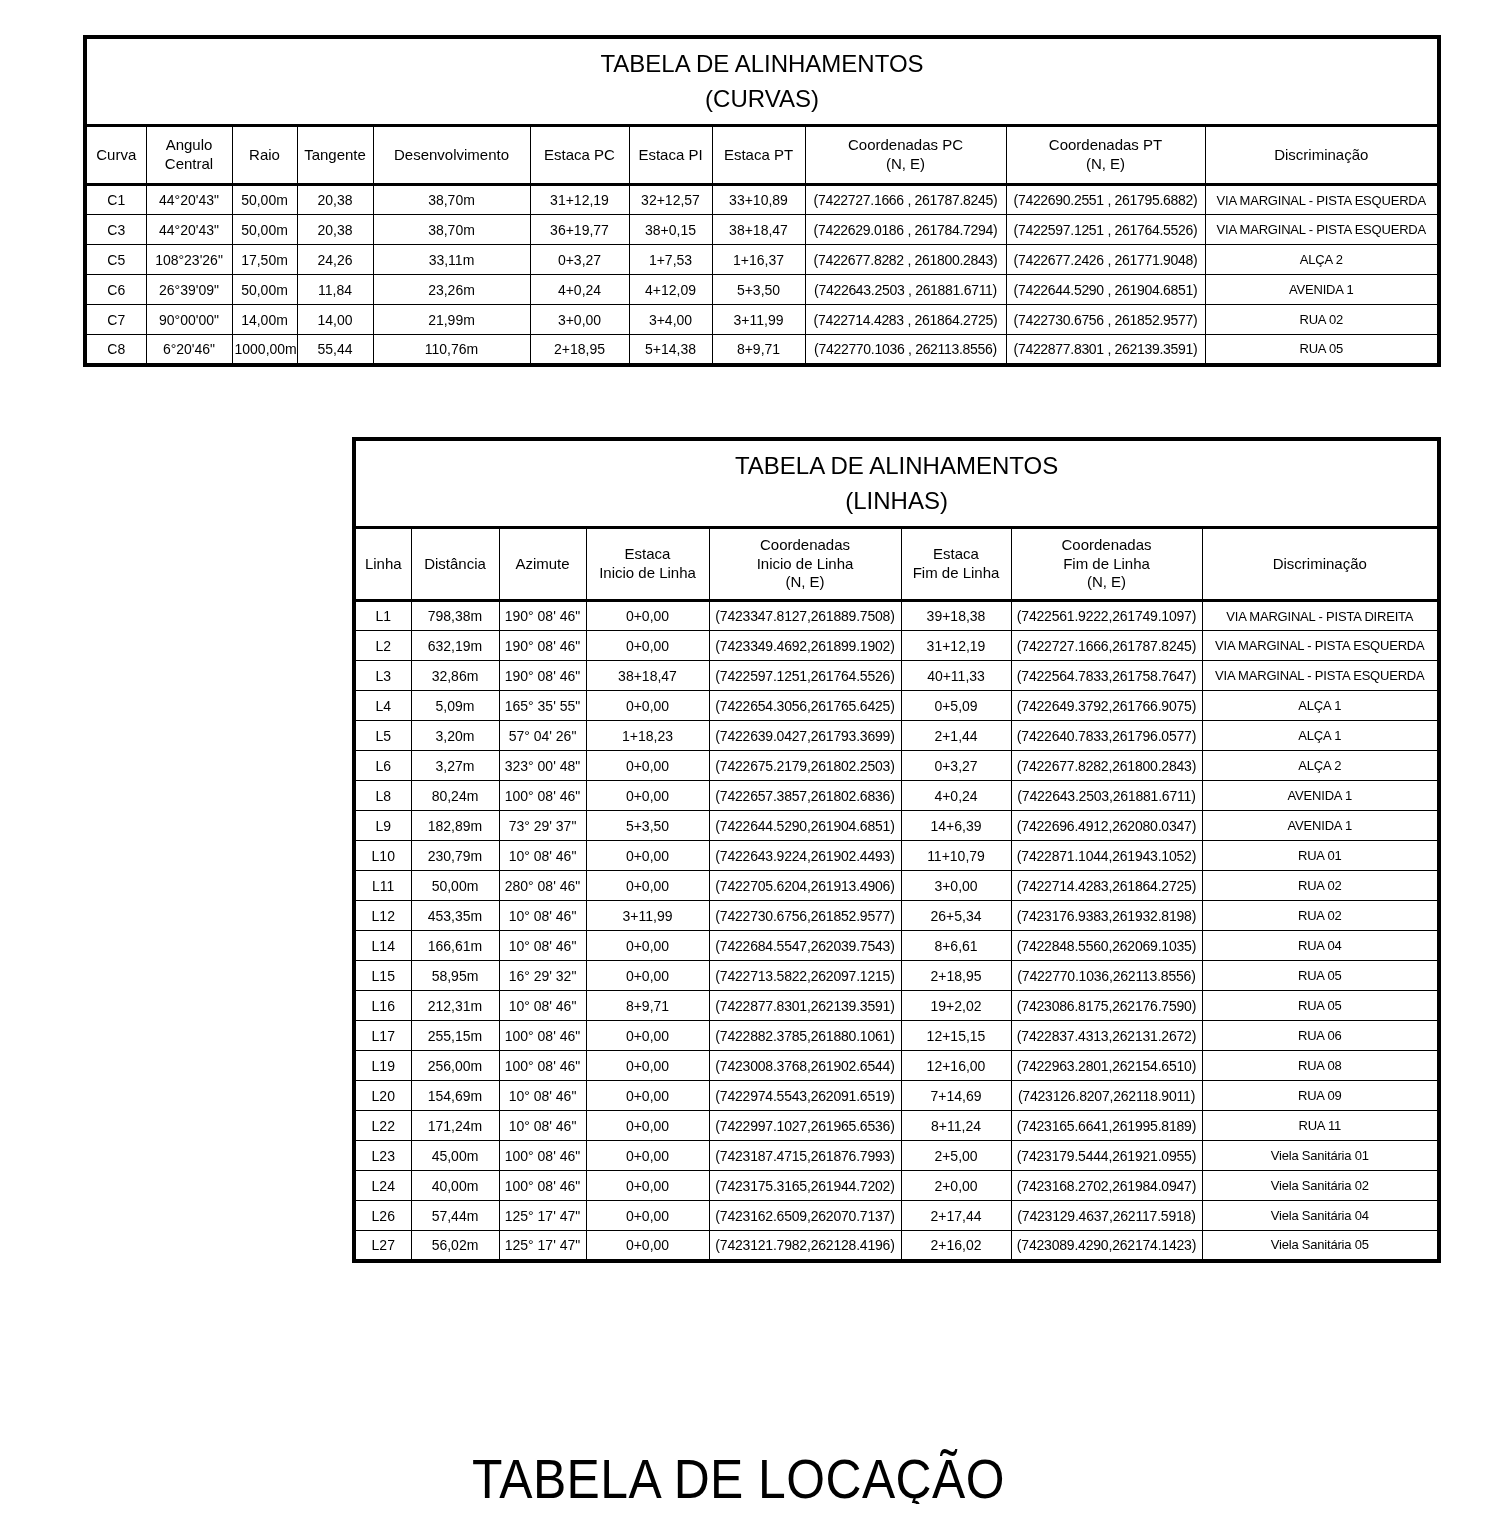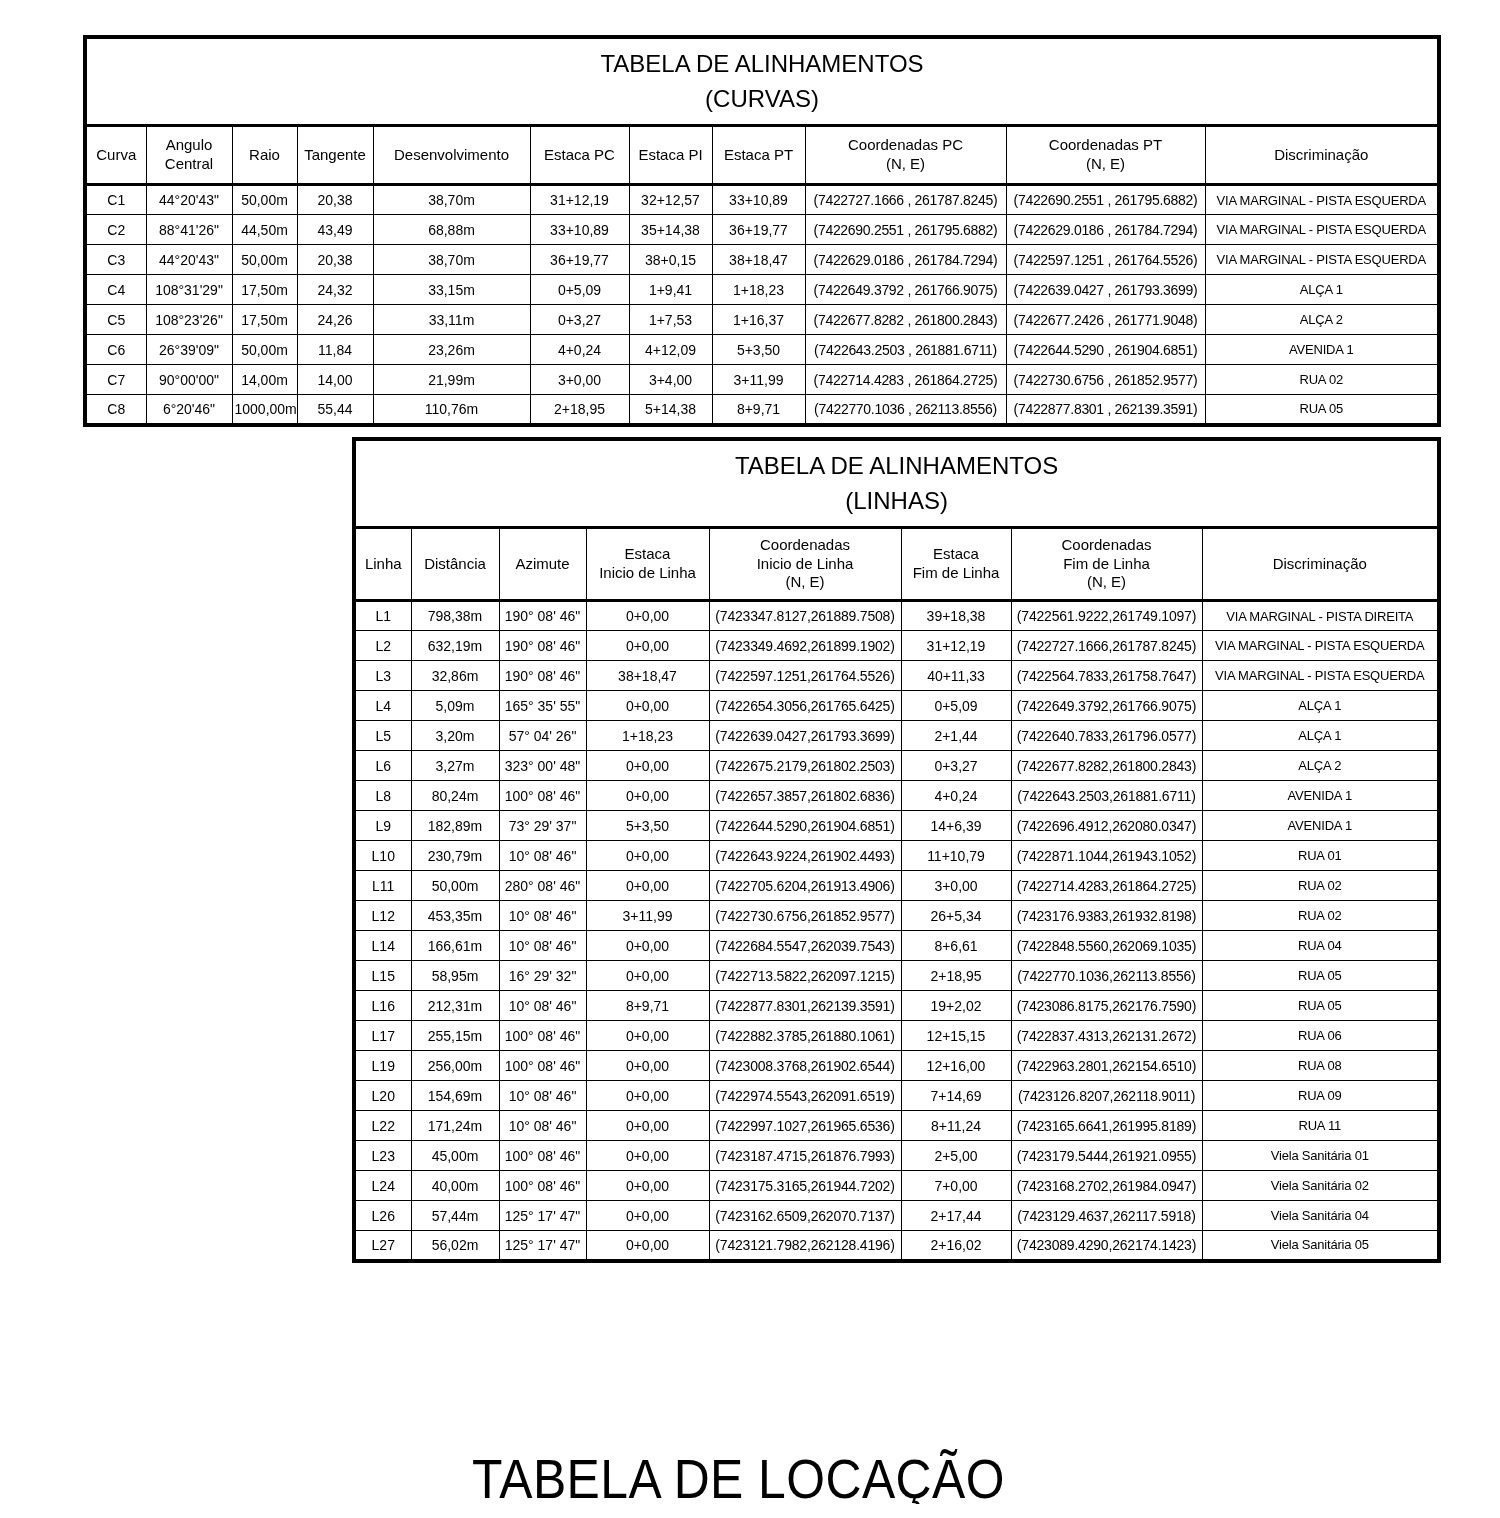--- a/index.html
+++ b/index.html
@@ -106,57 +106,31 @@
           <td>20,38</td>
           <td>38,70m</td>
           <td>31+12,19</td>
           <td>32+12,57</td>
           <td>33+10,89</td>
           <td>(7422727.1666 , 261787.8245)</td>
           <td>(7422690.2551 , 261795.6882)</td>
           <td>VIA MARGINAL - PISTA ESQUERDA</td>
         </tr>
         <tr>
-          <td>C2</td>
-          <td>88°41'26"</td>
-          <td>44,50m</td>
-          <td>43,49</td>
-          <td>68,88m</td>
-          <td>33+10,89</td>
-          <td>35+14,38</td>
-          <td>36+19,77</td>
-          <td>(7422690.2551 , 261795.6882)</td>
-          <td>(7422629.0186 , 261784.7294)</td>
-          <td>VIA MARGINAL - PISTA ESQUERDA</td>
-        </tr>
-        <tr>
           <td>C3</td>
           <td>44°20'43"</td>
           <td>50,00m</td>
           <td>20,38</td>
           <td>38,70m</td>
           <td>36+19,77</td>
           <td>38+0,15</td>
           <td>38+18,47</td>
           <td>(7422629.0186 , 261784.7294)</td>
           <td>(7422597.1251 , 261764.5526)</td>
           <td>VIA MARGINAL - PISTA ESQUERDA</td>
-        </tr>
-        <tr>
-          <td>C4</td>
-          <td>108°31'29"</td>
-          <td>17,50m</td>
-          <td>24,32</td>
-          <td>33,15m</td>
-          <td>0+5,09</td>
-          <td>1+9,41</td>
-          <td>1+18,23</td>
-          <td>(7422649.3792 , 261766.9075)</td>
-          <td>(7422639.0427 , 261793.3699)</td>
-          <td>ALÇA 1</td>
         </tr>
         <tr>
           <td>C5</td>
           <td>108°23'26"</td>
           <td>17,50m</td>
           <td>24,26</td>
           <td>33,11m</td>
           <td>0+3,27</td>
           <td>1+7,53</td>
           <td>1+16,37</td>
@@ -429,21 +403,21 @@
           <td>2+5,00</td>
           <td>(7423179.5444,261921.0955)</td>
           <td>Viela Sanitária 01</td>
         </tr>
         <tr>
           <td>L24</td>
           <td>40,00m</td>
           <td>100° 08' 46"</td>
           <td>0+0,00</td>
           <td>(7423175.3165,261944.7202)</td>
-          <td>7+0,00</td>
+          <td>2+0,00</td>
           <td>(7423168.2702,261984.0947)</td>
           <td>Viela Sanitária 02</td>
         </tr>
         <tr>
           <td>L26</td>
           <td>57,44m</td>
           <td>125° 17' 47"</td>
           <td>0+0,00</td>
           <td>(7423162.6509,262070.7137)</td>
           <td>2+17,44</td>

